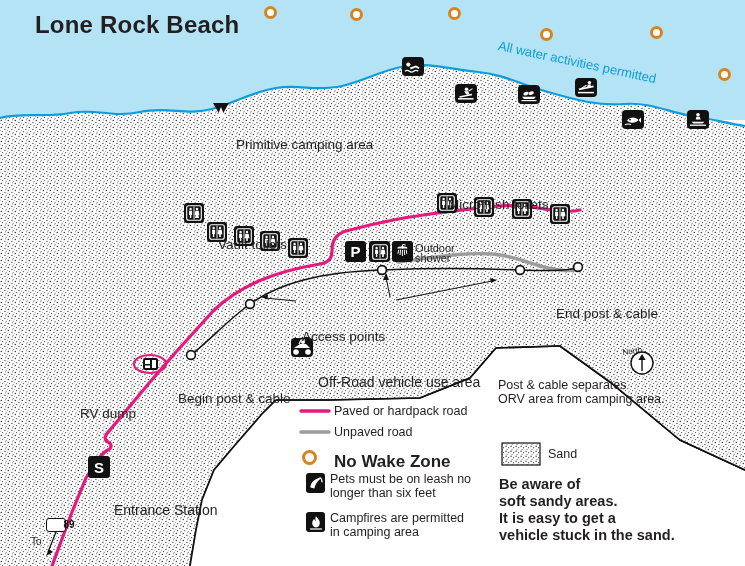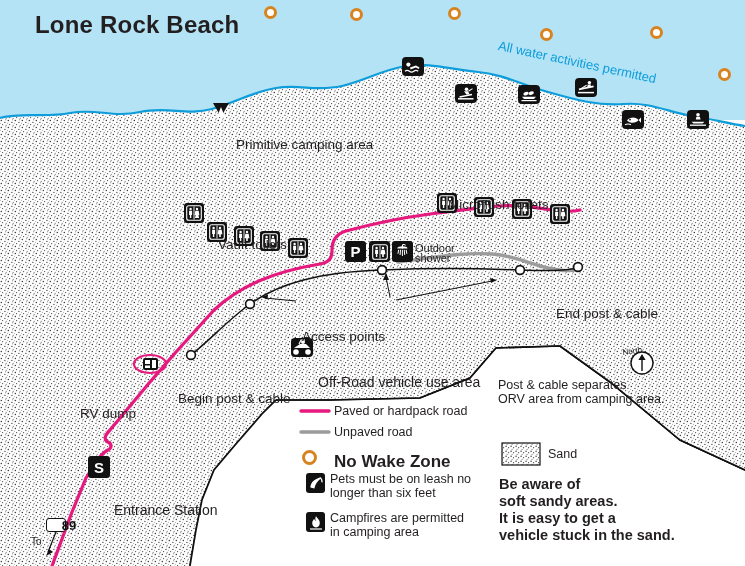--- a/index.html
+++ b/index.html
@@ -340,21 +340,21 @@
         <path d="M8.4,7.2 L8.4,12.6"></path>
           <path d="M10.3,7.2 L10.7,11.6"></path>
         <path d="M12.2,7.2 L12.8,10.4"></path>
       </g>
     </svg>
   </div>
 
   <div style="position:absolute;left:46px;top:518px;width:18px;height:12px;
               border:1.4px solid #111;border-radius:3px;background:#fff;
               display:flex;align-items:center;justify-content:center;">
-    <span style="font-size:13px;font-weight:bold;color:#111;line-height:1;margin-left:26px;">89</span>
+    <span style="font-size:10px;font-weight:bold;color:#111;line-height:1;margin-left:26px;">89</span>
   </div>
   <div class="lbl lbl-small" style="left:31px;top:536px;font-size:10px;">To</div>
 
   <div class="lbl lbl-title" style="left:35px;top:11px;">Lone Rock Beach</div>
 
   <div class="lbl lbl-water" style="left:500px;top:38px;transform:rotate(12deg);transform-origin:left top;">All water activities permitted</div>
 
   <div class="lbl lbl-map" style="left:236px;top:103px;">Primitive camping area</div>
 
   <div class="lbl lbl-map" style="left:218px;top:203px;">Vault toilets</div>

